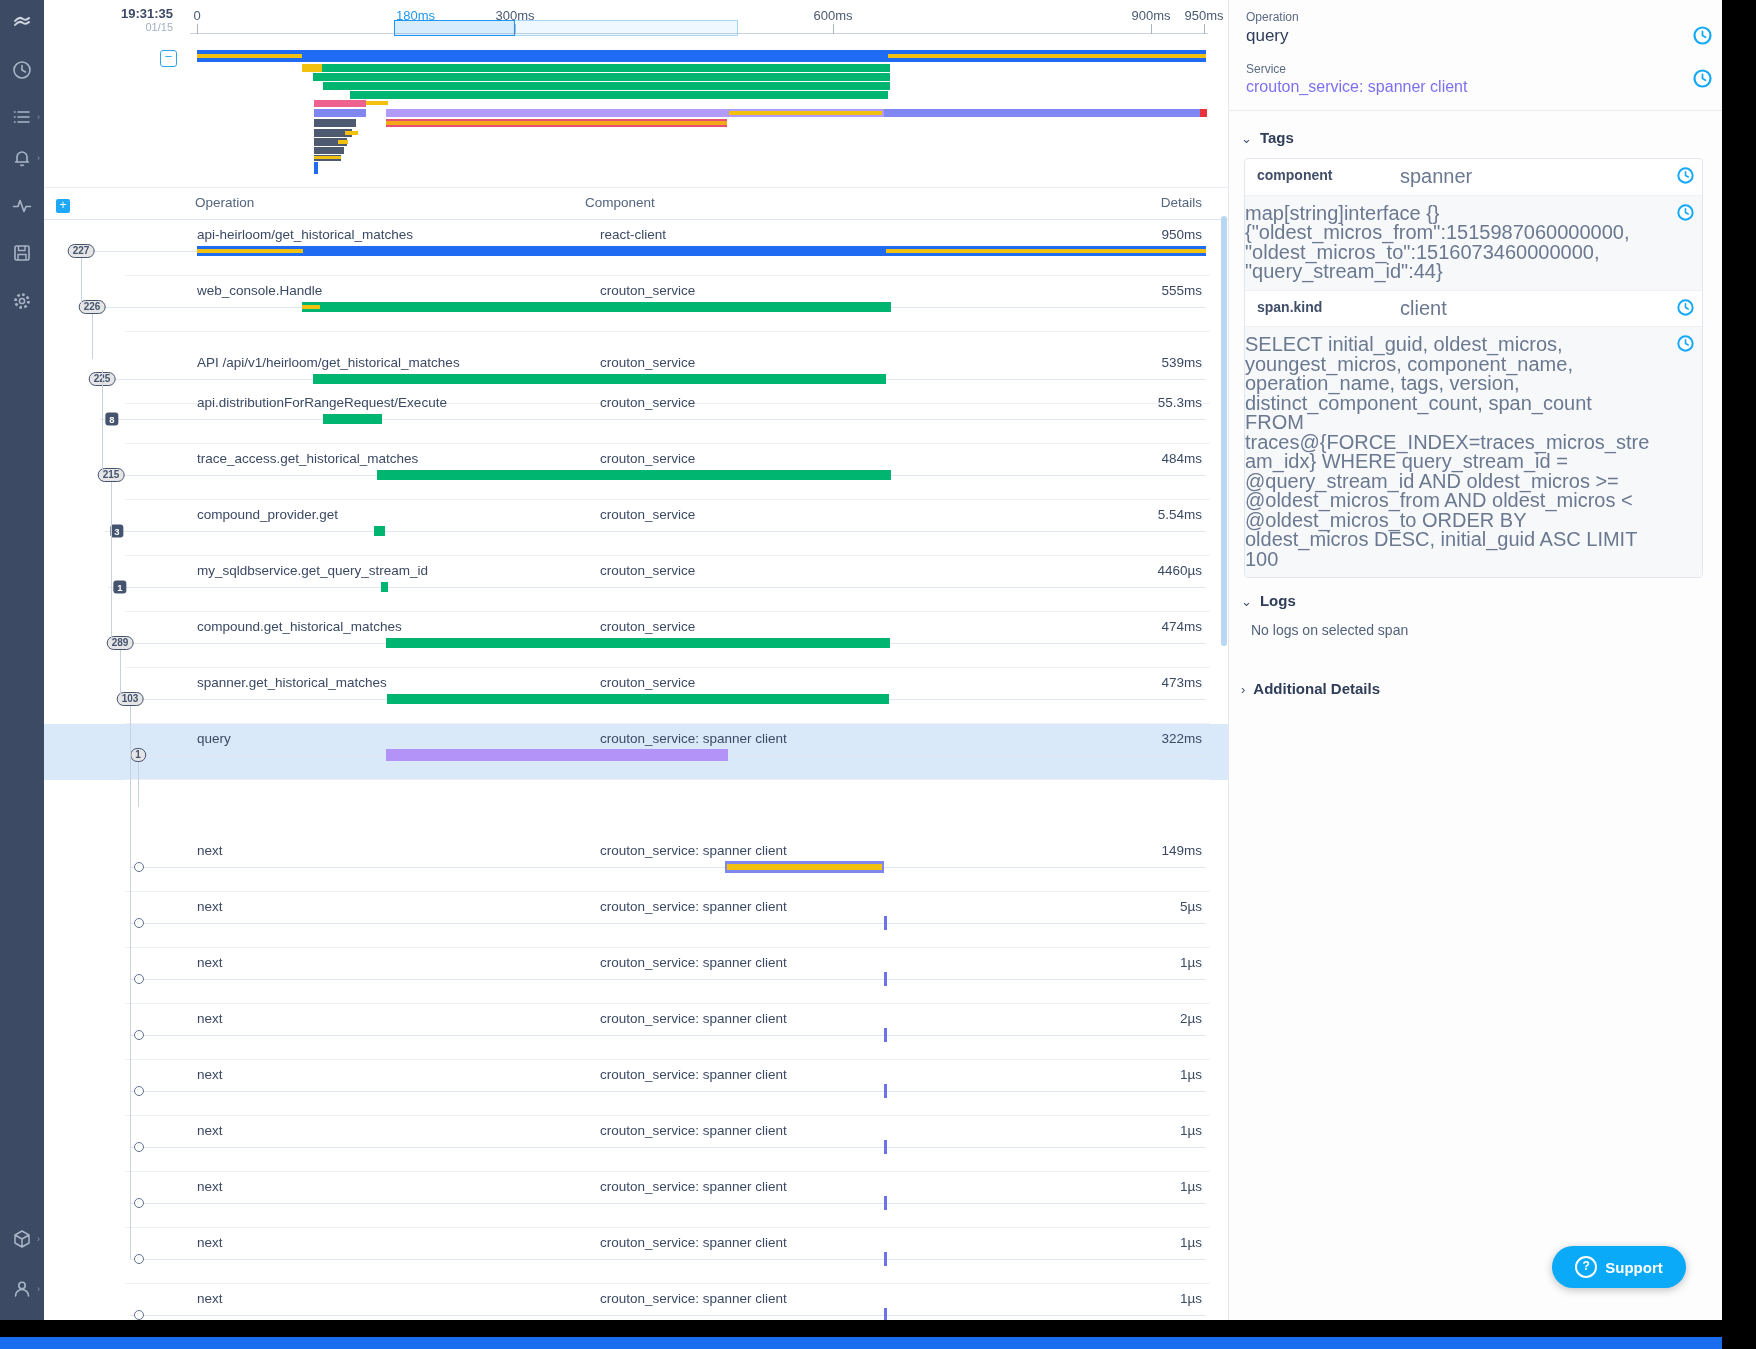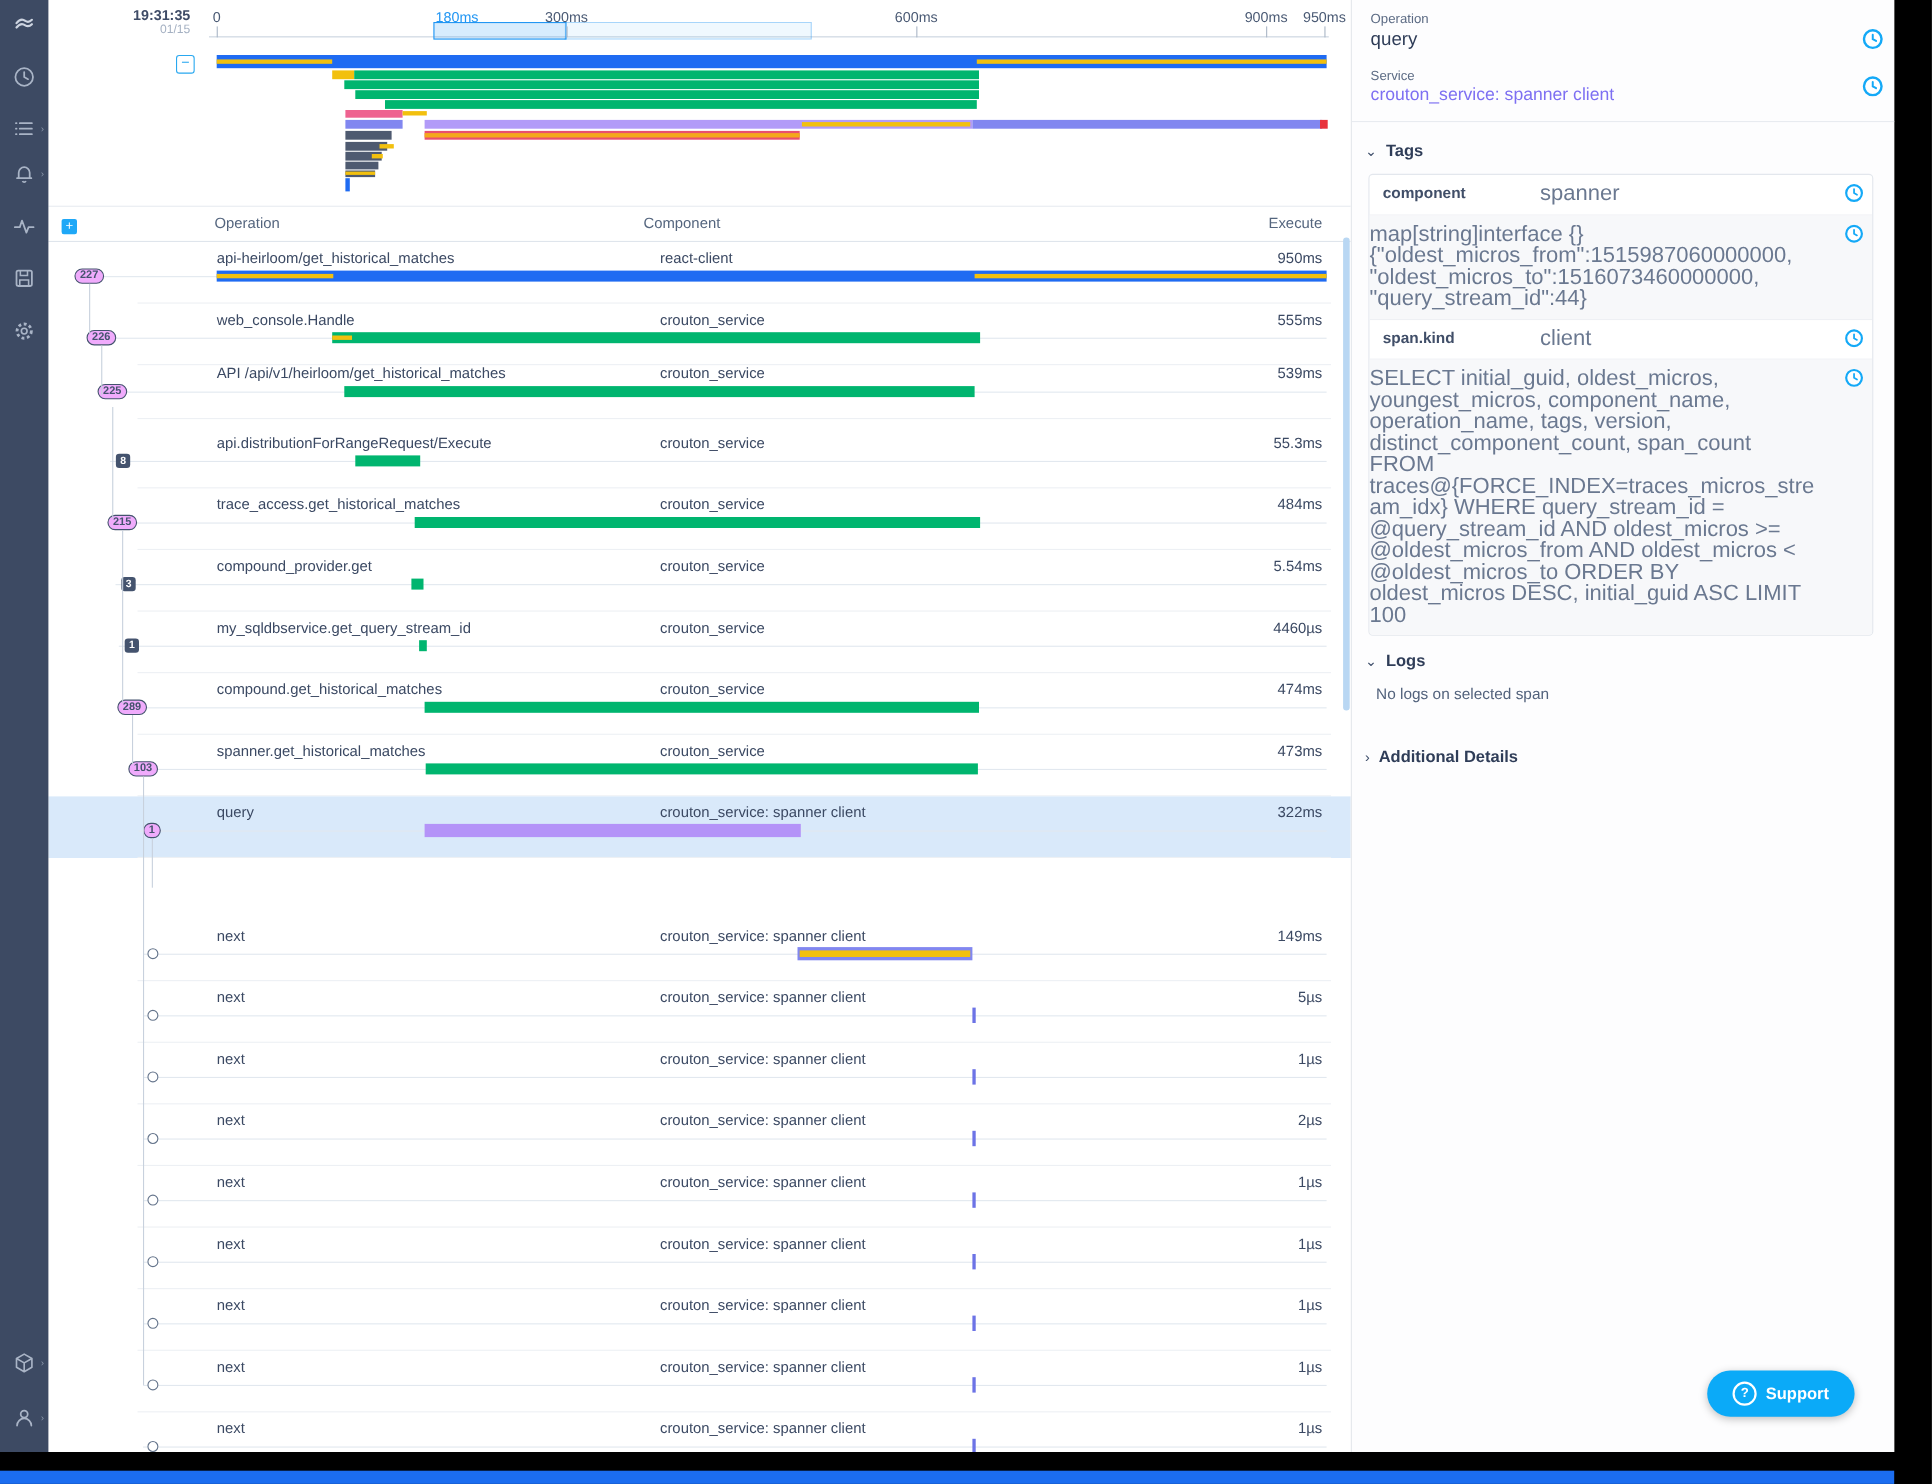--- a/index.html
+++ b/index.html
@@ -42,21 +42,21 @@
 
   
   .rows-layer{position:absolute;left:0;top:0;width:1228px;height:1320px;}
   .trow{position:absolute;left:0;width:1228px;height:56px;}
   .trow .rowbg{position:absolute;left:44px;right:0;top:0;bottom:0;background:#d9e9fa;}
   .trow .sep{position:absolute;left:125px;width:1085px;bottom:0;height:1px;background:#edf0f4;}
   .optext{position:absolute;left:197px;top:7px;font-size:13.5px;color:#3b4963;white-space:nowrap;}
   .comptext{position:absolute;left:600px;top:7px;font-size:13.5px;color:#3b4963;white-space:nowrap;}
   .durtext{position:absolute;right:26px;top:7px;font-size:13.5px;color:#3b4963;}
   .guide{position:absolute;height:1px;background:#e2e8ef;top:31px;}
-  .pill-o{position:absolute;transform:translate(-50%,-50%);top:31px;background:#f0abfc;border:1.4px solid #44536e;
+  .pill-o{position:absolute;transform:translate(-50%,-50%);top:31px;background:#e5e5e5;border:1.4px solid #44536e;
     border-radius:7px;font-size:10px;font-weight:bold;color:#44536e;padding:1px 4px;line-height:10px;}
   .pill-s{position:absolute;transform:translate(-50%,-50%);top:31px;background:#44536e;border-radius:3px;
     font-size:9.5px;font-weight:bold;color:#fff;padding:2px 4px;line-height:9px;}
   .pill-c{position:absolute;transform:translate(-50%,-50%);top:31px;width:8px;height:8px;border:1.5px solid #64748b;
     border-radius:50%;background:#fff;}
   .connector{position:absolute;width:1px;background:#c8d1dd;}
   .scroll-thumb{position:absolute;left:1221px;top:216px;width:6px;height:430px;background:#b9d7f3;border-radius:3px;}
 
   
   .panel{position:absolute;left:1228px;top:0;width:494px;height:1320px;background:#fdfdfe;border-left:1px solid #e4e7ec;z-index:30;}
@@ -200,21 +200,21 @@
         <div class="seg c-slate" style="left: 314px; top: 147px; width: 30px; height: 7px;"></div>
         <div class="seg c-slate" style="left: 314px; top: 155px; width: 27px; height: 6px;"></div>
         <div class="seg c-yellow" style="left: 314px; top: 156px; width: 27px; height: 3px;"></div>
         <div class="seg c-blue" style="left: 314px; top: 162px; width: 4px; height: 12px;"></div>
       </div>
 
     <div class="tbl-topline"></div>
     <div class="expand-btn">+</div>
     <div class="hdr" style="left:195px">Operation</div>
     <div class="hdr" style="left:585px">Component</div>
-    <div class="hdr" style="left:1110px;width:92px;text-align:right">Execute</div>
+    <div class="hdr" style="left:1110px;width:92px;text-align:right">Details</div>
     <div class="tbl-headline"></div>
 
     <div class="rows-layer" id="rows">
         <div class="trow" style="top: 220px;">
           <div class="guide" style="left: 69px; width: 1137px;"></div>
           <div class="seg c-blue" style="left: 197px; top: 26px; width: 1009px; height: 10px;"></div>
           <div class="seg c-yellow" style="left: 197px; top: 29px; width: 106px; height: 4px;"></div>
           <div class="seg c-yellow" style="left: 886px; top: 29px; width: 320px; height: 4px;"></div>
           <div class="optext">api-heirloom/get_historical_matches</div>
           <div class="comptext">react-client</div>
@@ -225,21 +225,21 @@
         <div class="trow" style="top: 276px;">
           <div class="guide" style="left: 80px; width: 1126px;"></div>
           <div class="seg c-green" style="left: 302px; top: 26px; width: 589px; height: 10px;"></div>
           <div class="seg c-yellow" style="left: 302px; top: 29px; width: 18px; height: 4px;"></div>
           <div class="optext">web_console.Handle</div>
           <div class="comptext">crouton_service</div>
           <div class="durtext">555ms</div>
           <div class="pill-o" style="left: 92px;">226</div>
           <div class="sep"></div>
         </div>
-        <div class="trow" style="top: 325px;">
+        <div class="trow" style="top: 348px;">
           <div class="guide" style="left: 90px; width: 1116px;"></div>
           <div class="seg c-green" style="left: 313px; top: 26px; width: 573px; height: 10px;"></div>
           <div class="optext">API /api/v1/heirloom/get_historical_matches</div>
           <div class="comptext">crouton_service</div>
           <div class="durtext">539ms</div>
           <div class="pill-o" style="left: 102px;">225</div>
           <div class="sep"></div>
         </div>
         <div class="trow" style="top: 388px;">
           <div class="guide" style="left: 100px; width: 1106px;"></div>

